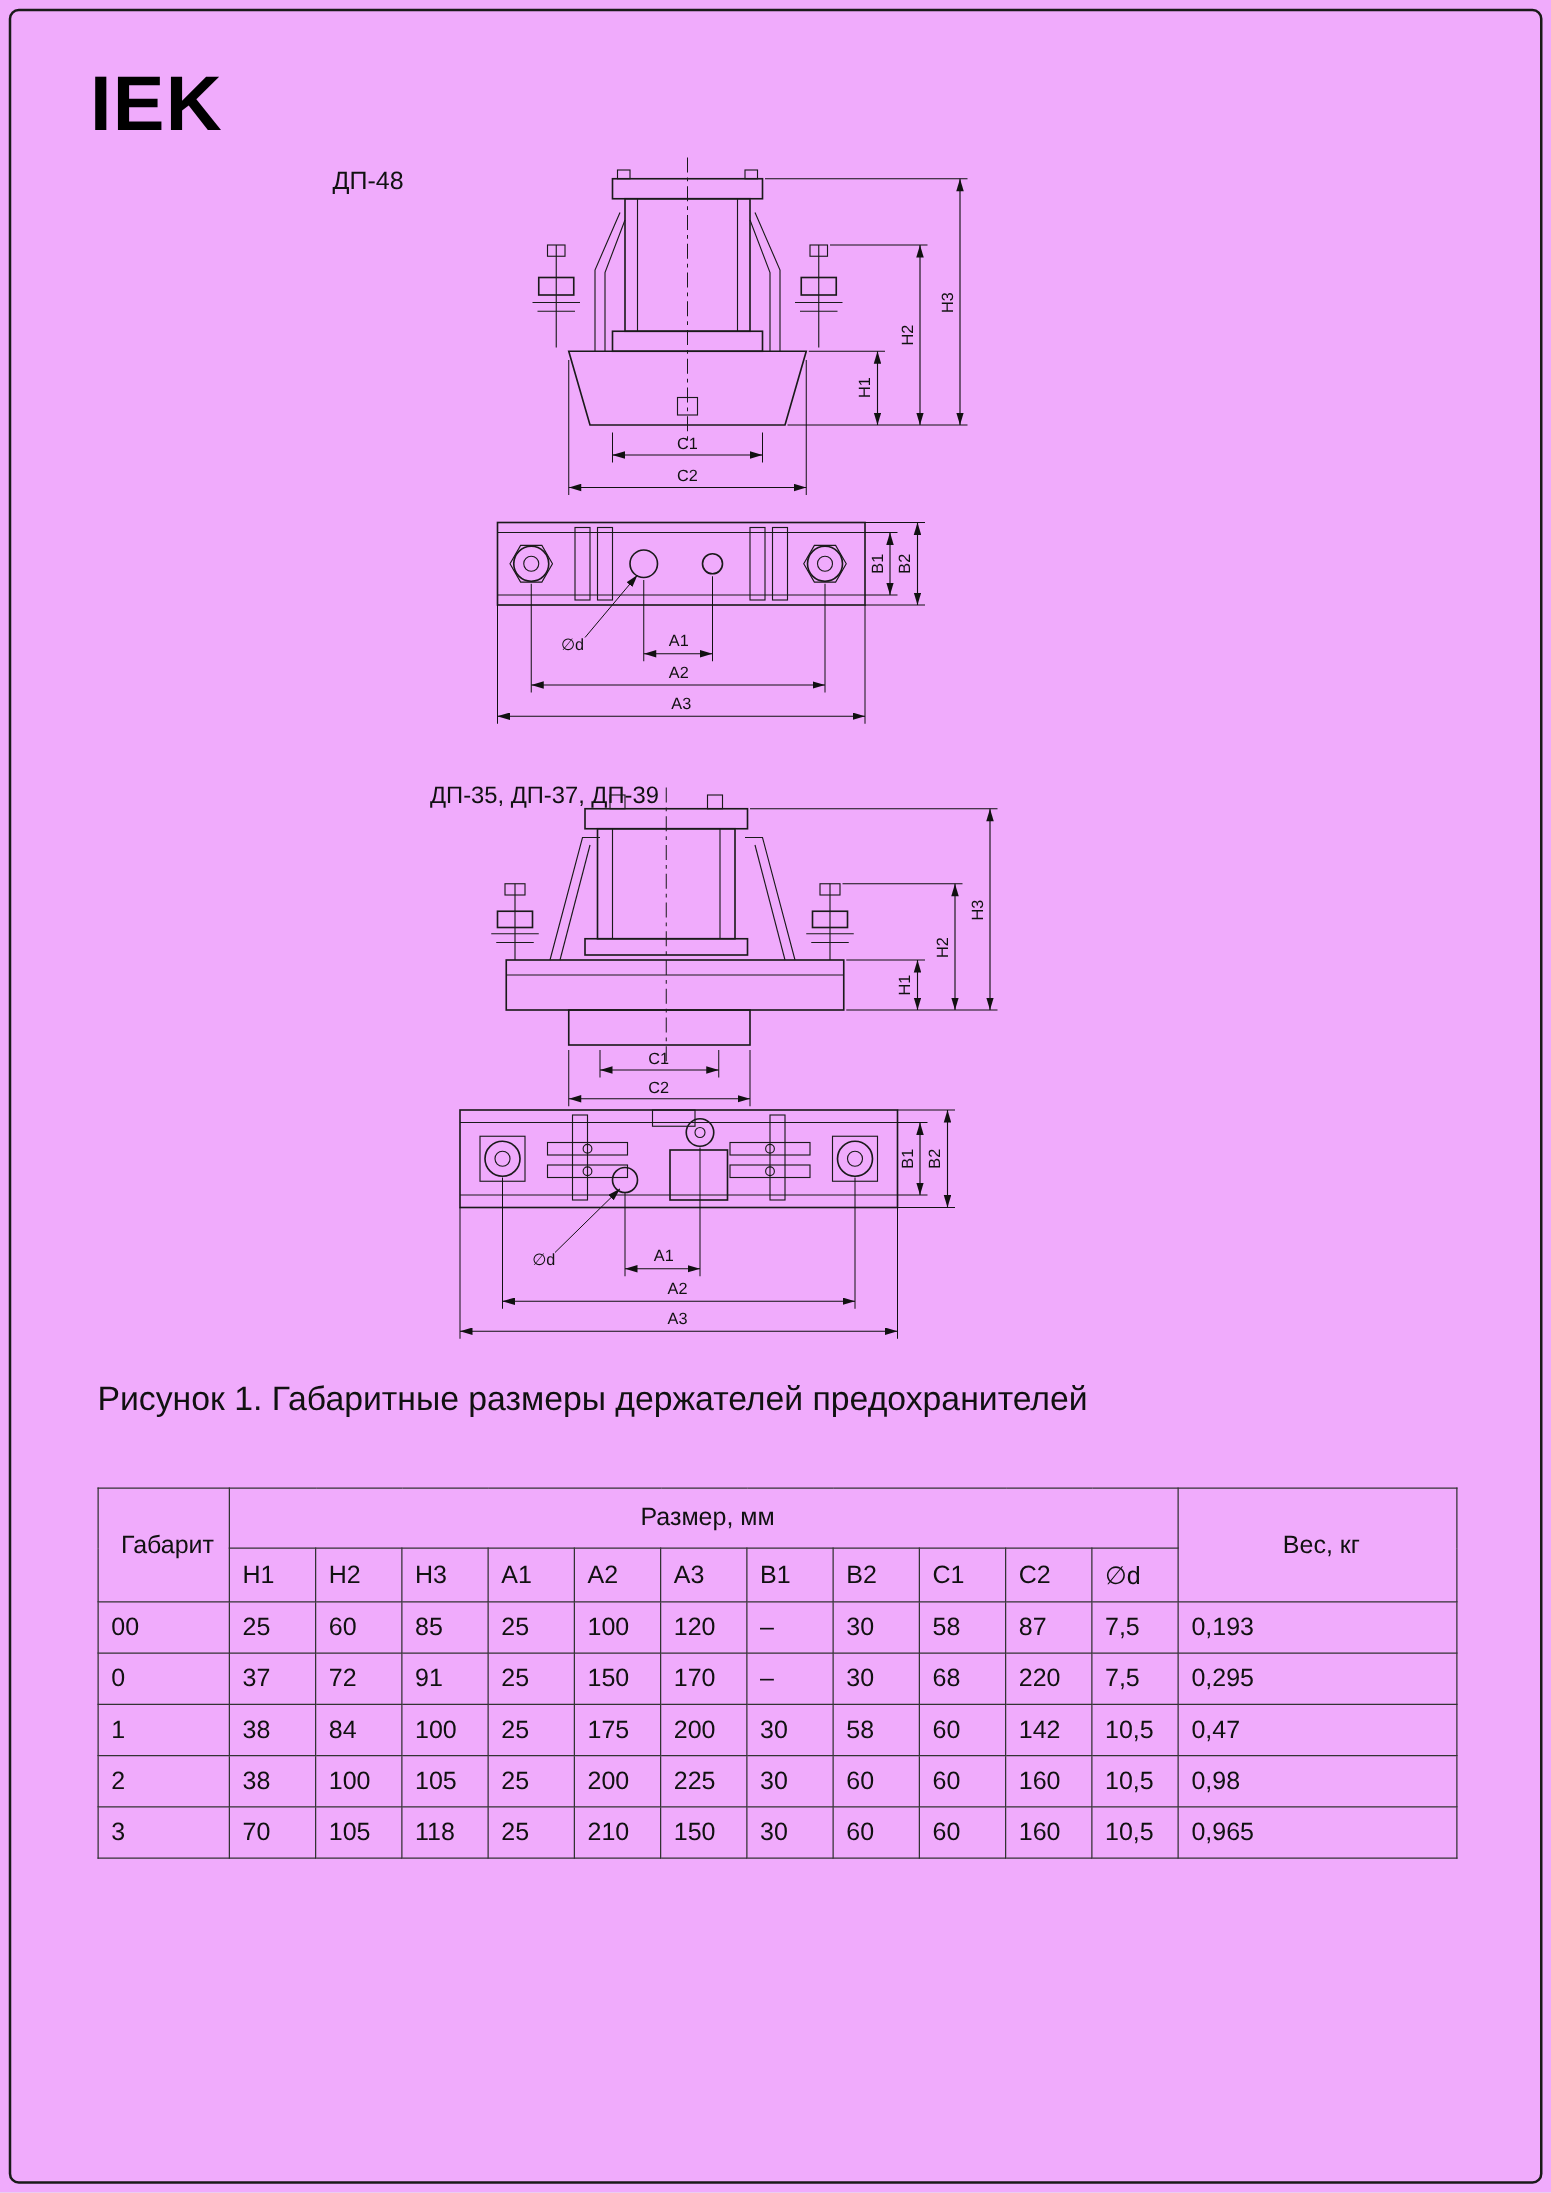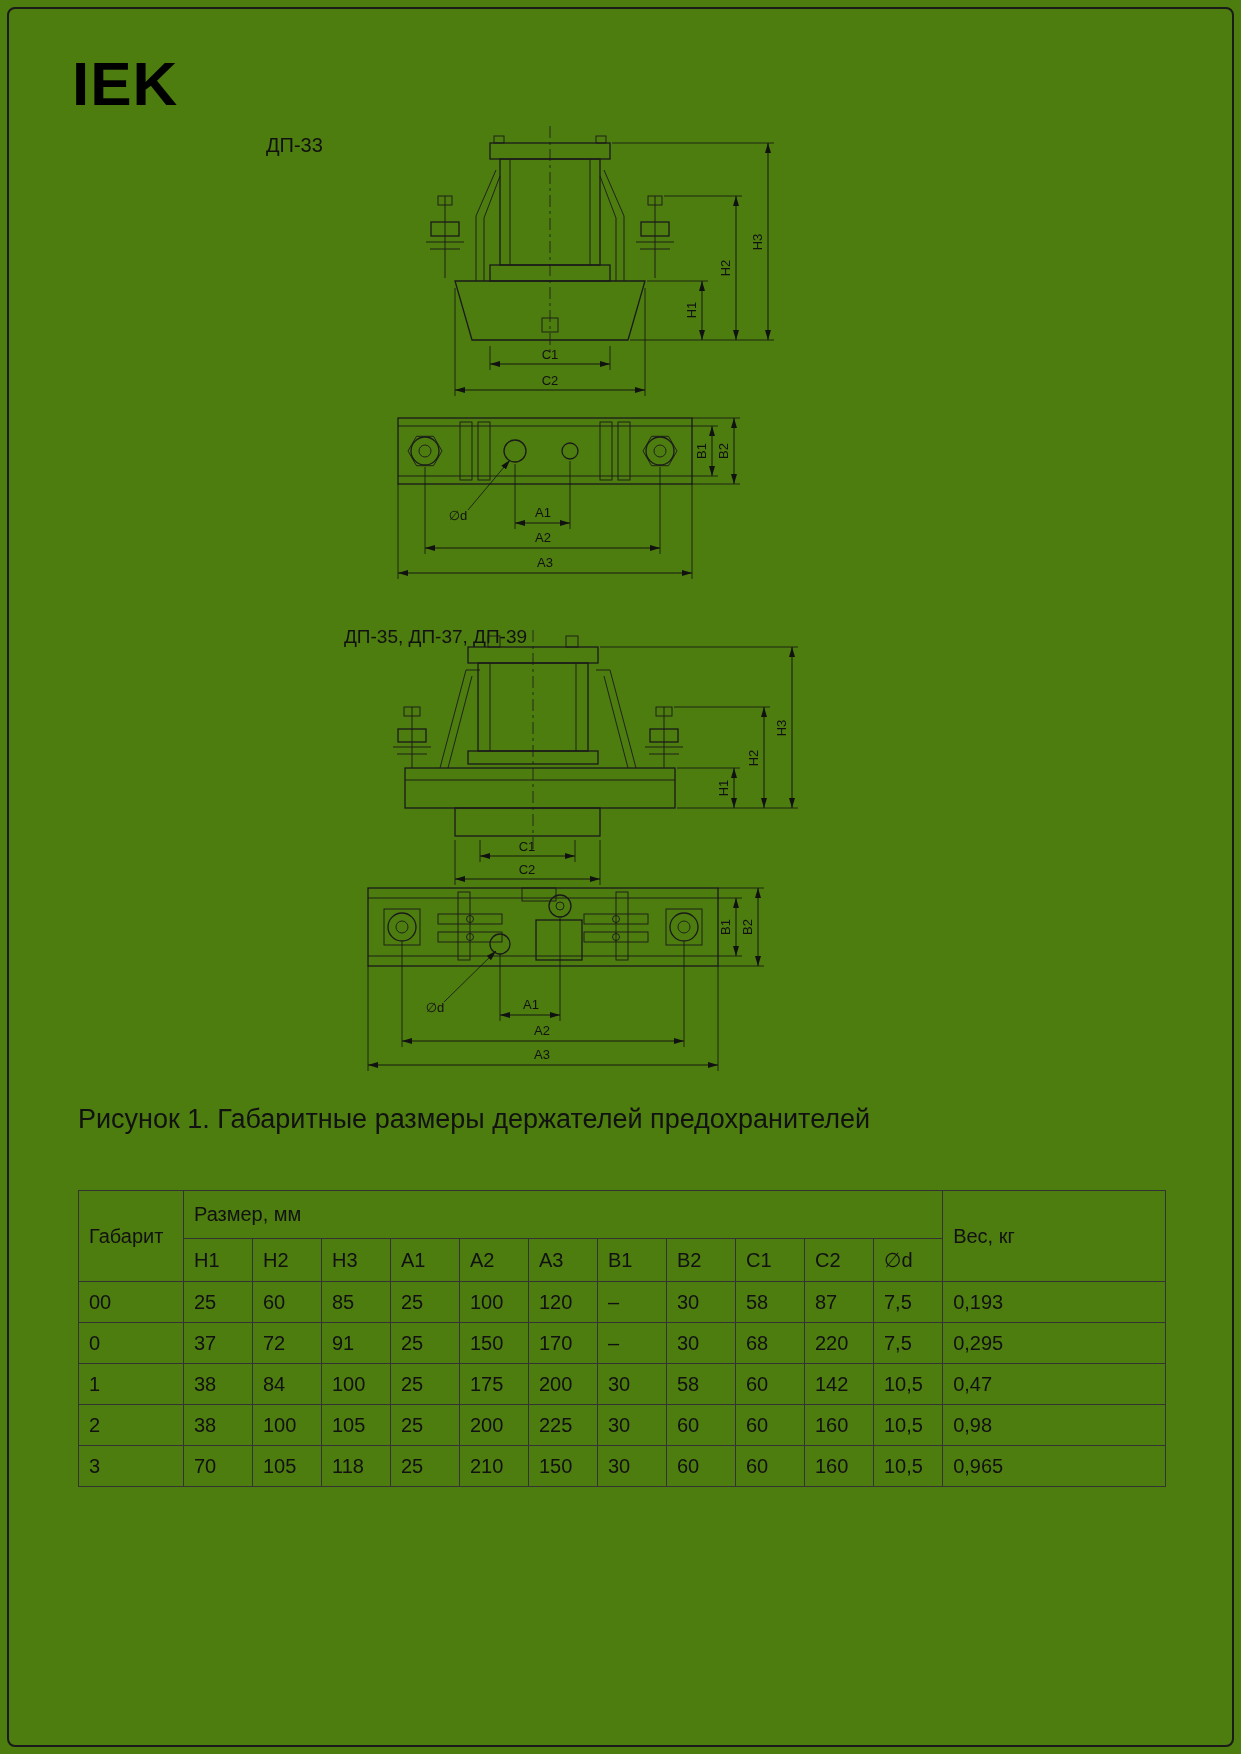--- a/index.html
+++ b/index.html
@@ -1,17 +1,17 @@
 <!DOCTYPE html>
 <html><head>
 <meta charset="utf-8">
 <style>
   html,body { margin:0; padding:0; background:#e8e8e8; }
   .page {
-    position:relative; width:1241px; height:1754px; background:#4d7c0f;
+    position:relative; width:1241px; height:1754px; background:#f0abfc;
     font-family:"Liberation Sans", sans-serif; color:#111; overflow:hidden;
     margin:0 auto;
   }
   .frame { position:absolute; inset:7px; border:2px solid #1a1a1a; border-radius:8px; pointer-events:none; }
   .abs { position:absolute; }
   .logo {
     left:72px; top:48px; font-size:62px; font-weight:900; letter-spacing:1px;
     color:#000;
   }
   .drawing-title { font-size:20px; color:#111; }
@@ -24,33 +24,33 @@
   svg .ext     { fill:none; stroke:#111;    stroke-width:0.8; }
   svg .cl      { fill:none; stroke:#1a1a1a; stroke-width:0.8; stroke-dasharray:12 4 3 4; }
   svg .dimtext { font:13px "Liberation Sans", sans-serif; fill:#111; }
 
   
   .dim-table { border-collapse:collapse; table-layout:fixed; width:1088px; font-size:20px; }
   .dim-table th, .dim-table td {
     border:1px solid #333; font-weight:400; text-align:left;
     padding:0 4px 0 10px; box-sizing:border-box; vertical-align:middle;
   }
-  .dim-table thead th.h1row { height:48px; }
+  .dim-table thead th.h1row { height:48px;text-align:center; }
   .dim-table thead th.h2row { height:43px; }
   .dim-table tbody td { height:41px; }
 </style>
 </head>
 <body>
 
 <div class="page">
   <div class="frame"></div>
 
   <div class="abs logo">IEK</div>
 
-  <div class="abs drawing-title" style="left:266px; top:134px;">ДП-33</div>
+  <div class="abs drawing-title" style="left:266px; top:134px;">ДП-48</div>
 
   <svg class="abs" style="left:360px; top:118px;" width="460" height="492" viewBox="0 0 460 492">
     <defs>
       <marker id="m1e" markerWidth="12" markerHeight="8" refX="10" refY="3" orient="auto" markerUnits="userSpaceOnUse">
           <path d="M0,0 L10,3 L0,6 Z" fill="#111"></path>
         </marker>
       <marker id="m1s" markerWidth="12" markerHeight="8" refX="0" refY="3" orient="auto" markerUnits="userSpaceOnUse">
           <path d="M10,0 L0,3 L10,6 Z" fill="#111"></path>
         </marker>
     </defs>

